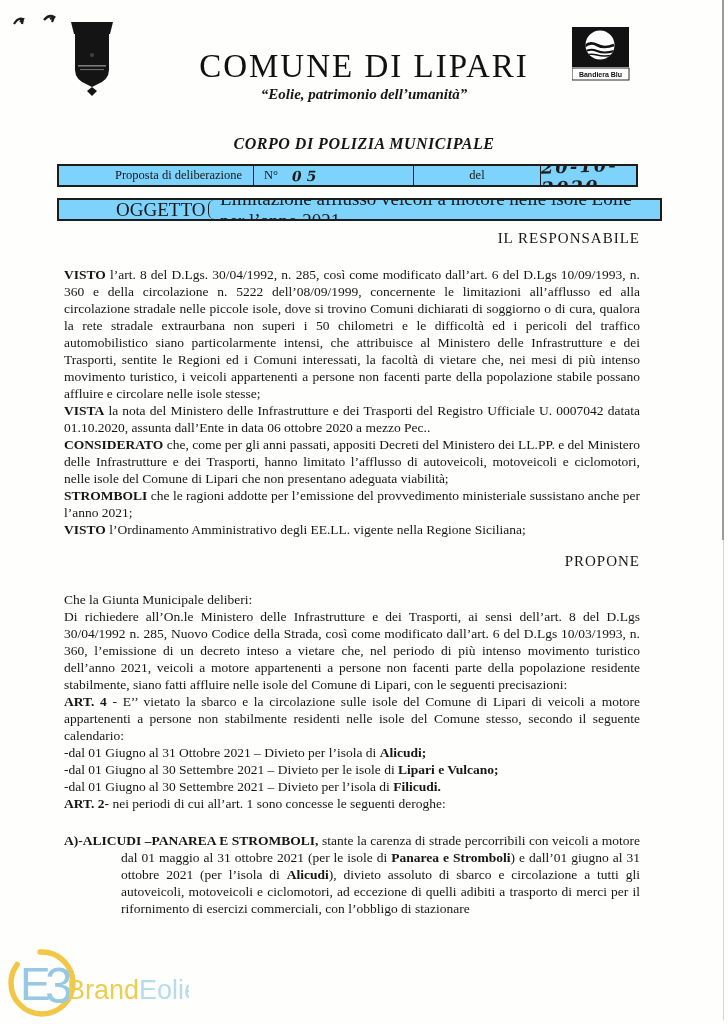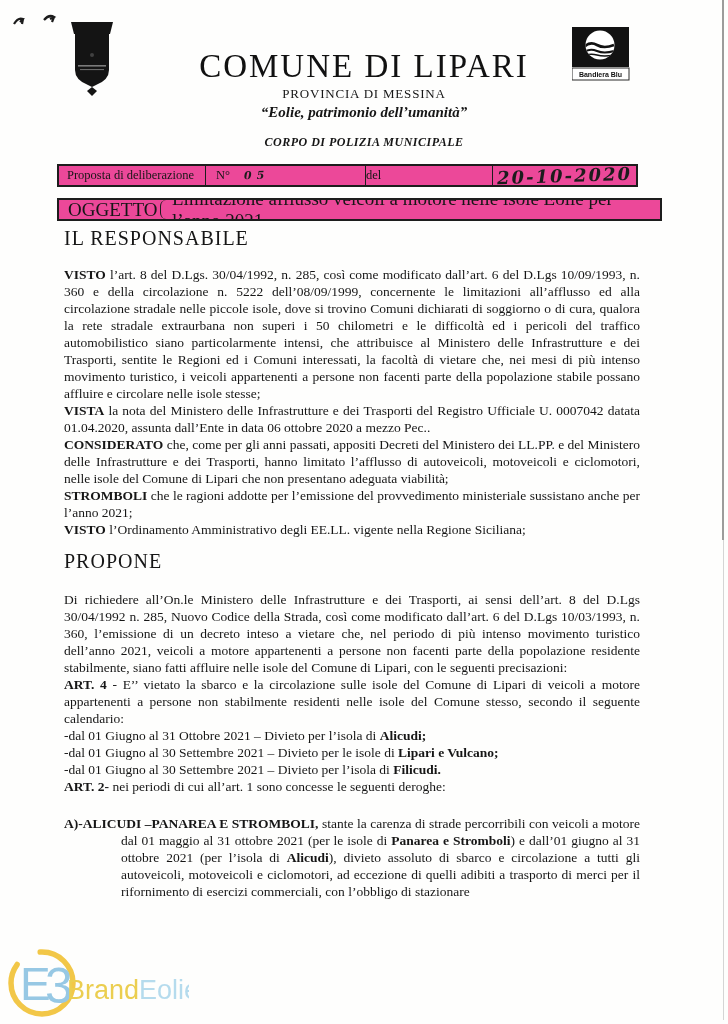--- a/index.html
+++ b/index.html
@@ -13,40 +13,40 @@
   .scanline2{position:absolute;left:723px;top:540px;width:1px;height:480px;background:#8a8a8a;opacity:.35;}
   .specks{position:absolute;left:6px;top:8px;}
   
   .crest{position:absolute;left:67px;top:21px;}
   .bandiera{position:absolute;left:572px;top:27px;}
   .header-text{position:absolute;left:0;top:48px;width:100%;text-align:center;}
   .title{font-size:33px;letter-spacing:2px;font-weight:500;line-height:36px;color:#111;}
   .subtitle{font-size:13px;letter-spacing:.8px;margin-top:2px;font-weight:500;}
   .motto{font-size:15px;font-weight:bold;font-style:italic;margin-top:2px;}
   .dept{position:absolute;left:0;top:135px;width:100%;text-align:center;
-        font-size:12px;font-weight:bold;font-style:italic;letter-spacing:.5px;}
+        font-size:16px;font-weight:bold;font-style:italic;letter-spacing:.5px;}
   
-  .tbl{position:absolute;display:flex;border:2px solid #1d1d1d;background:#ec4899;box-sizing:border-box;}
+  .tbl{position:absolute;display:flex;border:2px solid #1d1d1d;background:#7dd3fc;box-sizing:border-box;padding-left:48px;}
   .tbl1{left:57px;top:164px;width:581px;height:23px;font-size:12.5px;}
   .tbl2{left:57px;top:198px;width:605px;height:23px;font-size:19px;}
   .tbl .c{display:flex;align-items:center;box-sizing:border-box;overflow:hidden;}
   .tbl .c + .c{border-left:1.6px solid #1d1d1d;}
   .c1{width:146px;padding-left:8px;}
   .c2{width:160px;padding-left:10px;}
-  .c3{width:127px;justify-content:flex-start;}
+  .c3{width:127px;justify-content:center;}
   .c4{flex:1;justify-content:center;}
   .og1{width:101px;padding-left:9px;}
   .og2{flex:1;padding-left:11px;border-radius:6px;}
   .hand{font-family:"DejaVu Serif",serif;font-style:italic;font-weight:bold;color:#1c1c1c;}
-  .hand-num{font-size:11px;letter-spacing:5px;margin-left:14px;transform:rotate(-1deg);}
+  .hand-num{font-size:14px;letter-spacing:5px;margin-left:14px;transform:rotate(-1deg);}
   .hand-date{font-size:18px;letter-spacing:2px;transform:rotate(-2deg);}
   
   .doc-body{position:absolute;left:64px;top:229px;width:576px;font-size:13.5px;line-height:17px;z-index:2;}
   .doc-body p{margin:0;}
-  .doc-h{text-align:left;font-size:20px;letter-spacing:1px;line-height:19px;}
+  .doc-h{text-align:right;font-size:15px;letter-spacing:1px;line-height:19px;}
   .doc-p{text-align:justify;}
   .doc-line{text-align:left;}
   .doc-hang{text-align:justify;padding-left:57px;text-indent:-57px;}
   .doc-body b{font-weight:bold;}
   
   .watermark{position:absolute;left:4px;top:942px;z-index:1;opacity:.9;}
 </style>
 </head>
 <body>
 
@@ -82,21 +82,20 @@
         <path d="M12 25 q6 -4 13 -1 t17 0" stroke-width="2"></path>
         <path d="M12 29 q6 -3 13 -1 t17 0" stroke-width="1.5"></path>
       </g>
       <rect x="0" y="41" width="57" height="12" fill="#fff" stroke="#2a2a2a" stroke-width="1"></rect>
       <text x="28.5" y="50" text-anchor="middle" font-size="7" font-weight="bold" font-family="Liberation Sans, sans-serif" fill="#111">Bandiera Blu</text>
     </svg>
   </div>
 
   <div class="header-text">
     <div class="title">COMUNE DI LIPARI</div>
-    <div class="subtitle">PROVINCIA DI MESSINA</div>
     <div class="motto">“Eolie, patrimonio dell’umanità”</div>
   </div>
   <div class="dept">CORPO DI POLIZIA MUNICIPALE</div>
 
   <div class="tbl tbl1">
     <div class="c c1">
       <span>Proposta di deliberazione</span>
     </div>
     <div class="c c2">
       <span>N°</span>
@@ -115,25 +114,26 @@
       <span>OGGETTO</span>
     </div>
     <div class="c og2">
       <span>Limitazione afflusso veicoli a motore nelle isole Eolie per l’anno 2021</span>
     </div>
   </div>
 
   <div class="doc-body" id="doc-body">
       <p class="doc-h" style="margin-bottom: 18px;"><span>IL RESPONSABILE</span></p>
       <p class="doc-p"><b>VISTO</b><span> l’art. 8 del D.Lgs. 30/04/1992, n. 285,  così come modificato dall’art. 6 del D.Lgs 10/09/1993, n. 360 e della circolazione n. 5222 dell’08/09/1999, concernente le limitazioni all’afflusso ed alla circolazione stradale nelle piccole isole, dove si trovino Comuni dichiarati di soggiorno o di cura, qualora la rete stradale extraurbana non superi i 50 chilometri e le difficoltà ed i pericoli del traffico automobilistico siano particolarmente intensi, che attribuisce al Ministero delle Infrastrutture e dei Trasporti, sentite le Regioni ed i Comuni interessati, la facoltà di vietare che, nei mesi di più intenso movimento turistico, i veicoli appartenenti a persone non facenti parte della popolazione stabile possano affluire e circolare nelle isole stesse;</span></p>
-      <p class="doc-p"><b>VISTA</b><span> la nota del Ministero delle Infrastrutture e dei Trasporti del Registro Ufficiale U. 0007042 datata 01.04.2020, assunta  dall’Ente in data 06 ottobre 2020 a mezzo Pec..</span></p>
+      <p class="doc-p"><b>VISTA</b><span> la nota del Ministero delle Infrastrutture e dei Trasporti del Registro Ufficiale U. 0007042 datata 01.10.2020, assunta  dall’Ente in data 06 ottobre 2020 a mezzo Pec..</span></p>
       <p class="doc-p"><b>CONSIDERATO</b><span>  che, come per gli anni passati, appositi Decreti del Ministero dei LL.PP. e del Ministero delle Infrastrutture e dei Trasporti, hanno limitato l’afflusso di autoveicoli, motoveicoli e ciclomotori, nelle isole del Comune di Lipari che non presentano adeguata viabilità;</span></p>
       <p class="doc-p"><b>STROMBOLI</b><span> che le ragioni addotte per l’emissione del provvedimento ministeriale sussistano anche per l’anno 2021;</span></p>
       <p class="doc-p"><b>VISTO</b><span> l’Ordinamento Amministrativo degli EE.LL. vigente nella Regione Siciliana;</span></p>
       <p class="doc-h" style="margin-top: 14px; margin-bottom: 20px;"><span>PROPONE</span></p>
+      <p class="doc-line"><span>Che la Giunta Municipale deliberi:</span></p>
       <p class="doc-p"><span>Di richiedere all’On.le Ministero delle Infrastrutture e dei Trasporti, ai sensi dell’art. 8 del D.Lgs 30/04/1992 n. 285, Nuovo Codice della Strada, così come modificato dall’art. 6 del D.Lgs 10/03/1993, n. 360, l’emissione di un decreto inteso a vietare che, nel periodo di più intenso movimento turistico dell’anno 2021, veicoli a motore appartenenti a persone non facenti parte della popolazione residente stabilmente, siano fatti affluire nelle isole del Comune di Lipari, con le seguenti precisazioni:</span></p>
       <p class="doc-p"><b>ART. 4</b><span>  - E’’ vietato la sbarco e la circolazione sulle isole del Comune di Lipari di veicoli a motore appartenenti a persone non stabilmente residenti nelle isole del Comune stesso, secondo il seguente calendario:</span></p>
       <p class="doc-line"><span>-dal 01 Giugno al 31 Ottobre 2021 – Divieto per l’isola di </span><b>Alicudi;</b></p>
       <p class="doc-line"><span>-dal 01 Giugno al 30 Settembre 2021 – Divieto per le isole di </span><b>Lipari e Vulcano;</b></p>
       <p class="doc-line"><span>-dal 01 Giugno al 30 Settembre 2021 – Divieto per l’isola di </span><b>Filicudi.</b></p>
       <p class="doc-p" style=""><b>ART. 2-</b><span> nei periodi di cui all’art. 1 sono concesse le seguenti deroghe:</span></p>
       <p class="doc-hang" style="margin-top: 20px;"><b>A)-ALICUDI –PANAREA E STROMBOLI,</b><span>  stante la carenza di strade percorribili con veicoli a motore dal 01 maggio al 31 ottobre 2021 (per le isole di </span><b>Panarea e Stromboli</b><span>) e dall’01 giugno al 31 ottobre 2021 (per l’isola di </span><b>Alicudi</b><span>), divieto assoluto di sbarco e circolazione a tutti gli autoveicoli, motoveicoli e ciclomotori, ad eccezione di quelli adibiti a trasporto di merci per il rifornimento di esercizi commerciali, con l’obbligo di stazionare</span></p>
     </div>
 
   <div class="watermark">

